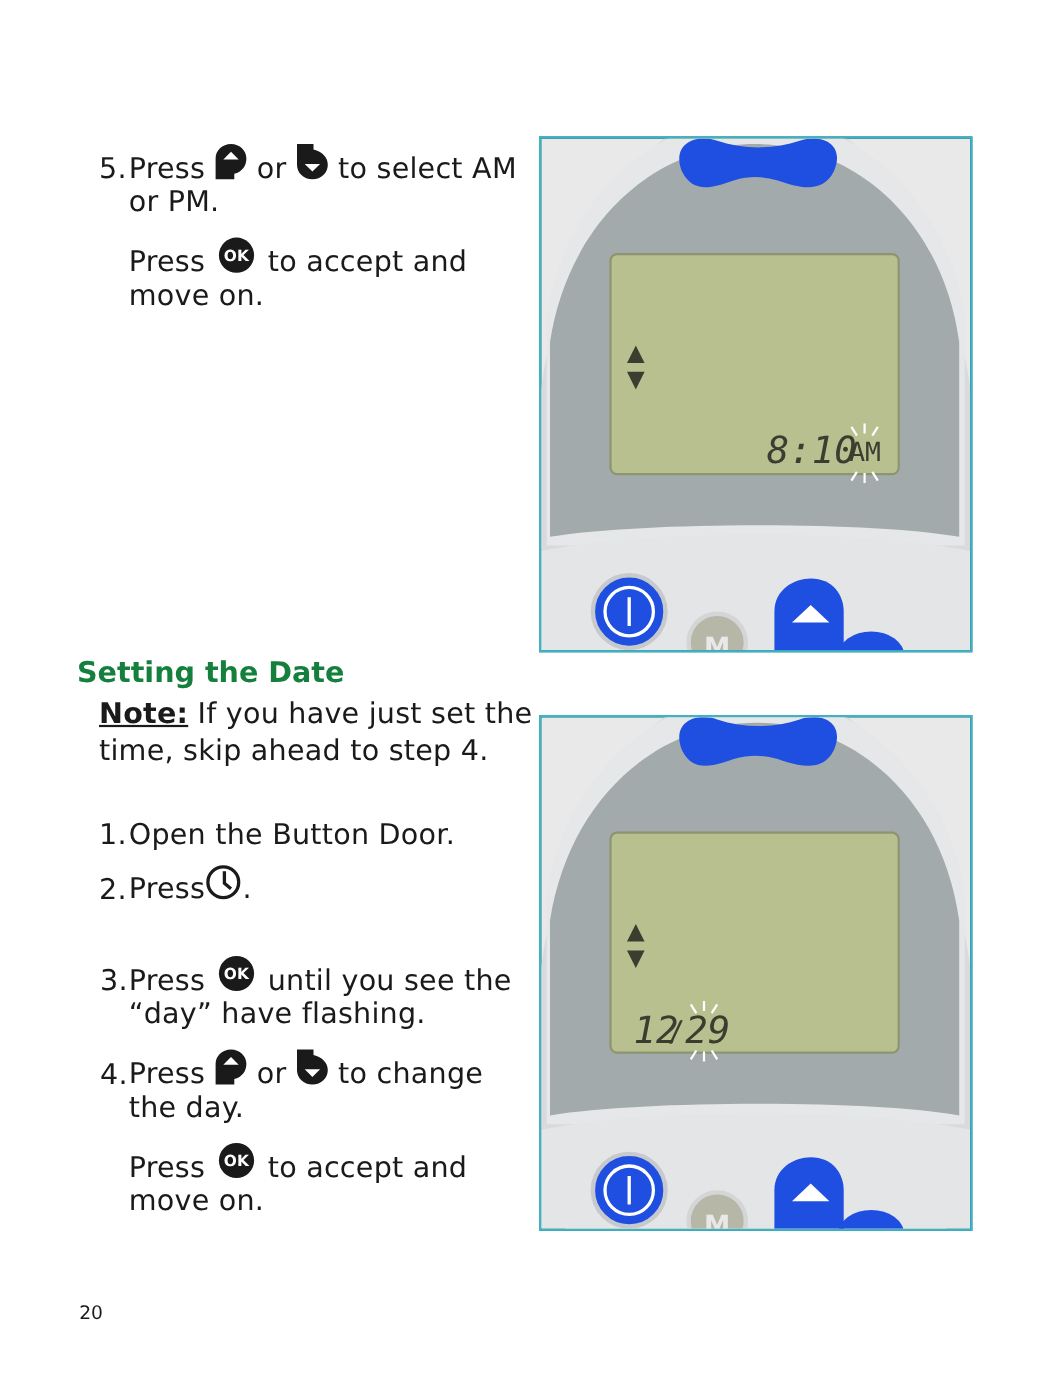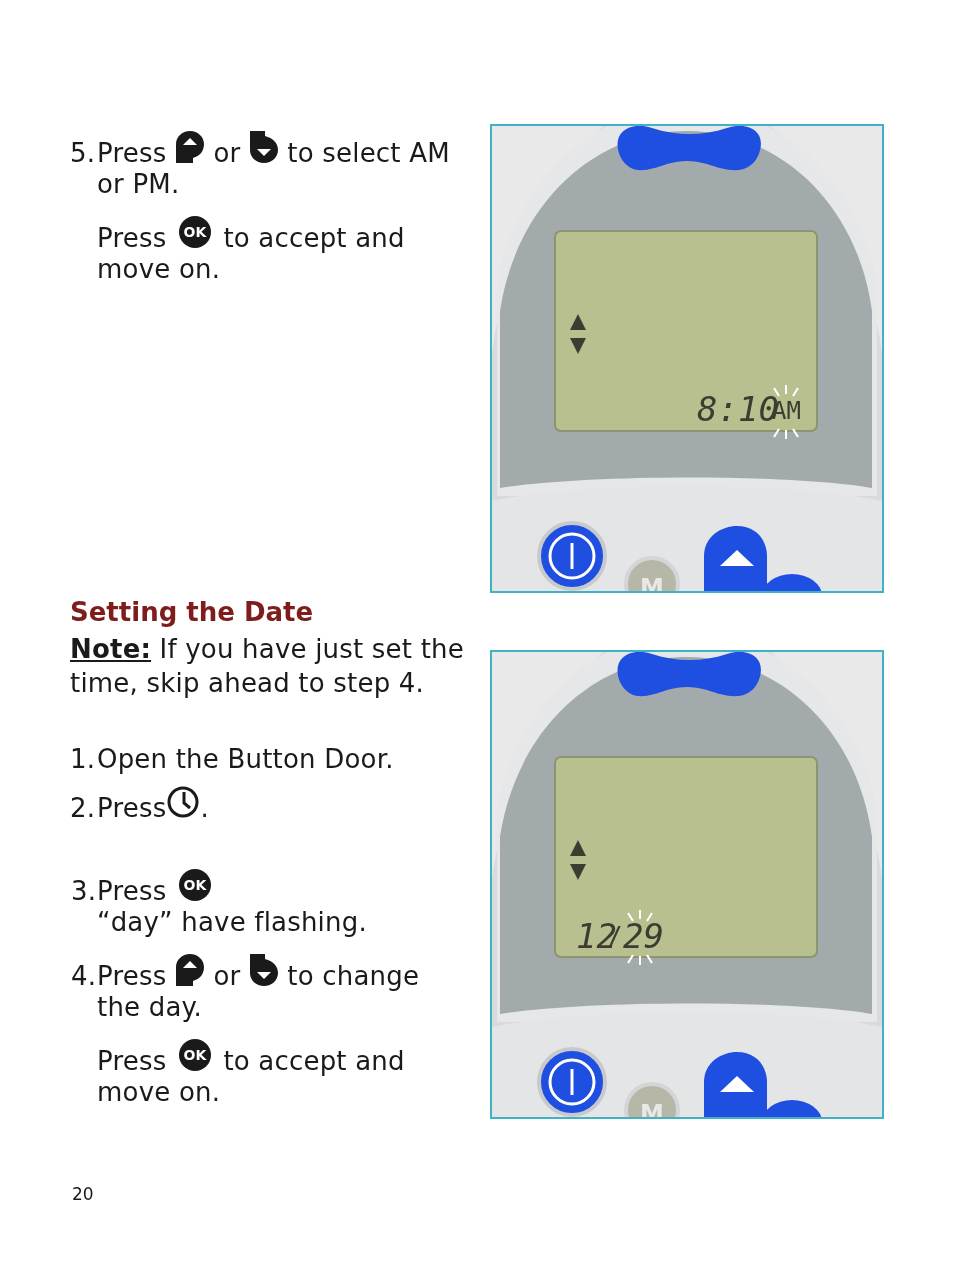--- a/index.html
+++ b/index.html
@@ -1,22 +1,22 @@
 <!DOCTYPE html>
 <html><head>
 <meta charset="utf-8">
 <style>
   html, body { margin:0; padding:0; }
   body {
     width:954px; height:1272px; background:#ffffff; position:relative; overflow:hidden;
     font-family:"DejaVu Sans", sans-serif; color:#1a1a1a;
   }
-  .txt { position:absolute; font-size:26px; line-height:34px; letter-spacing:0.2px; }
+  .txt { position:absolute; font-size:26px; line-height:34px; letter-spacing:0.2px;margin-left:20px; }
   .num { display:inline-block; width:27px; }
-  .heading { position:absolute; left:70px; top:597px; font-size:26px; font-weight:bold; color:#7f1d1d; }
+  .heading { position:absolute; left:70px; top:597px; font-size:26px; font-weight:bold; color:#15803d; }
   .bold { font-weight:bold;text-decoration:underline; }
   .ico { display:inline-block; vertical-align:middle; position:relative; top:-3px; }
   .page-num { position:absolute; left:72px; top:1184px; font-size:17px; }
 
   .device-frame {
     position:absolute; width:390px; height:465px; border:2px solid #3fb2c5;
     overflow:hidden; background:#0f766e;
   }
   .device-frame svg { display:block; }
 </style>
@@ -106,20 +106,21 @@
 </div>
 
 <div class="txt" style="left:70px; top:871px;text-align:center;">
   <span class="num">3.</span><span>Press</span>
   <span class="ico">
     <svg width="40" height="34" viewBox="0 0 40 34">
         <circle cx="20" cy="17" r="16" fill="#1a1a1a"></circle>
         <text x="20" y="22" text-anchor="middle" font-family="DejaVu Sans, sans-serif" font-weight="bold" font-size="14" fill="#fff">OK</text>
       </svg>
   </span>
+  <span>until you see the</span>
 </div>
 <div class="txt" style="left:97px; top:905px;">“day” have flashing.</div>
 
 <div class="txt" style="left:70px; top:956px;text-align:center;">
   <span class="num">4.</span><span>Press</span>
   <span class="ico">
     <svg width="30" height="34" viewBox="0 0 30 34">
         <path d="M15 1 C7 1 1 7 1 14 L1 33 L18 33 L18 28 C25 26 29 21 29 14 C29 7 23 1 15 1 Z" fill="#1a1a1a"></path>
         <path d="M8 15 L15 8 L22 15 Z" fill="#fff"></path>
       </svg>

